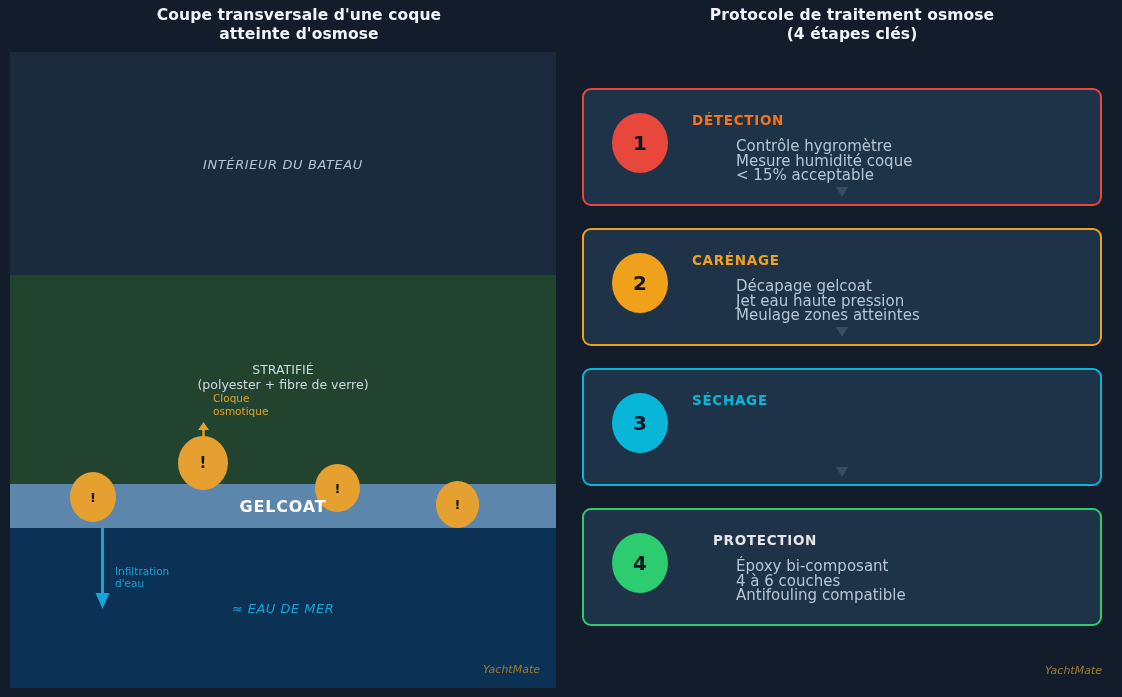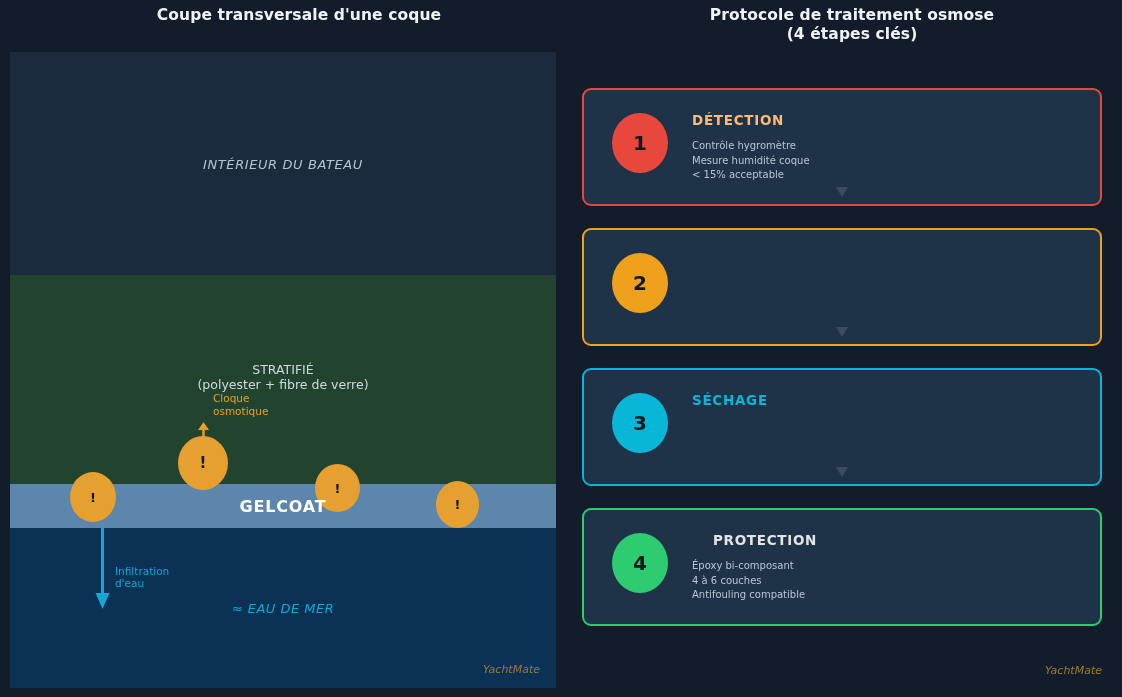--- a/index.html
+++ b/index.html
@@ -177,39 +177,41 @@
     color: #101820;
   }
   .step-body { margin: 22px 0 0 24px; }
   .step-heading {
     font-size: 13.5px;
     font-weight: bold;
     letter-spacing: 0.7px;
     margin-bottom: 11px;
   }
   .step-lines {
-    font-size: 10px;
+    font-size: 15px;
     color: #b8c6d4;
     line-height: 14.6px;
+    margin-left: 44px;
   }
   .step-chevron {
     position: absolute;
     left: 50%;
     bottom: 7px;
     transform: translateX(-50%);
     width: 12px;
     height: 10px;
     opacity: 0.5;
   }
 </style>
 </head>
 <body>
 
 <div class="panel-title" id="title-left">
   <span>Coupe transversale d'une coque</span>
+  <span class="l2">atteinte d'osmose</span>
 </div>
 <div class="panel-title" id="title-right">
   <span>Protocole de traitement osmose</span>
   <span class="l2">(4 étapes clés)</span>
 </div>
 
 <div id="cross-section">
 
   <div class="layer" id="layer-interior" style="background: rgb(27, 42, 60);"></div>
   <div class="layer" id="layer-stratifie" style="background: rgb(34, 68, 47);"></div>
@@ -263,35 +265,43 @@
   <div id="watermark-left">YachtMate</div>
 </div>
 
 <div id="protocol">
 
   <div class="step-card" style="border-color: rgb(232, 72, 60);">
     <div class="step-badge" style="background: rgb(232, 72, 60);">
       <span>1</span>
     </div>
     <div class="step-body">
-      <div class="step-heading" style="color: #fdba74;">DÉTECTION</div>
+      <div class="step-heading" style="color: #f97316;">DÉTECTION</div>
       <div class="step-lines">
         <div>Contrôle hygromètre</div>
         <div>Mesure humidité coque</div>
         <div>&lt; 15% acceptable</div>
       </div>
     </div>
     <svg class="step-chevron" viewBox="0 0 12 10">
       <polygon points="0,0 12,0 6,10" fill="#56677c"></polygon>
     </svg>
   </div>
 
   <div class="step-card" style="border-color: rgb(240, 161, 27);">
     <div class="step-badge" style="background: rgb(240, 161, 27);">
       <span>2</span>
+    </div>
+    <div class="step-body">
+      <div class="step-heading" style="color: rgb(240, 161, 27);">CARÉNAGE</div>
+      <div class="step-lines">
+        <div>Décapage gelcoat</div>
+        <div>Jet eau haute pression</div>
+        <div>Meulage zones atteintes</div>
+      </div>
     </div>
     <svg class="step-chevron" viewBox="0 0 12 10">
       <polygon points="0,0 12,0 6,10" fill="#56677c"></polygon>
     </svg>
   </div>
 
   <div class="step-card" style="border-color: rgb(8, 182, 216);">
     <div class="step-badge" style="background: rgb(8, 182, 216);">
       <span>3</span>
     </div>

